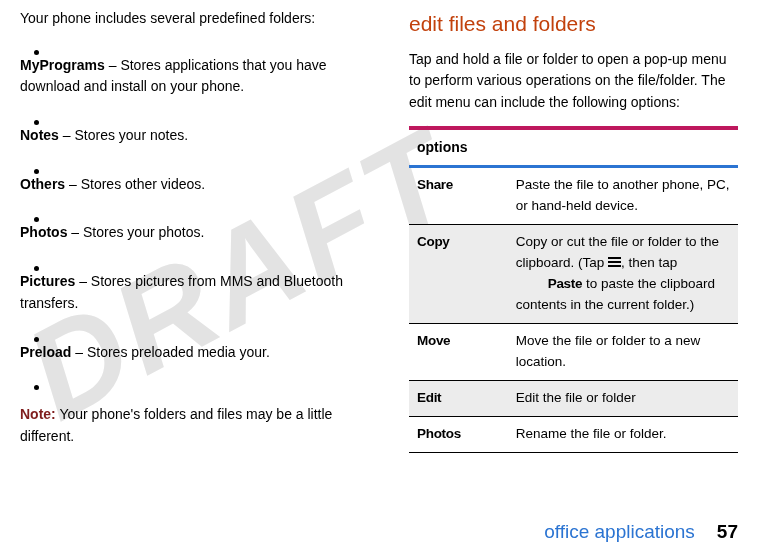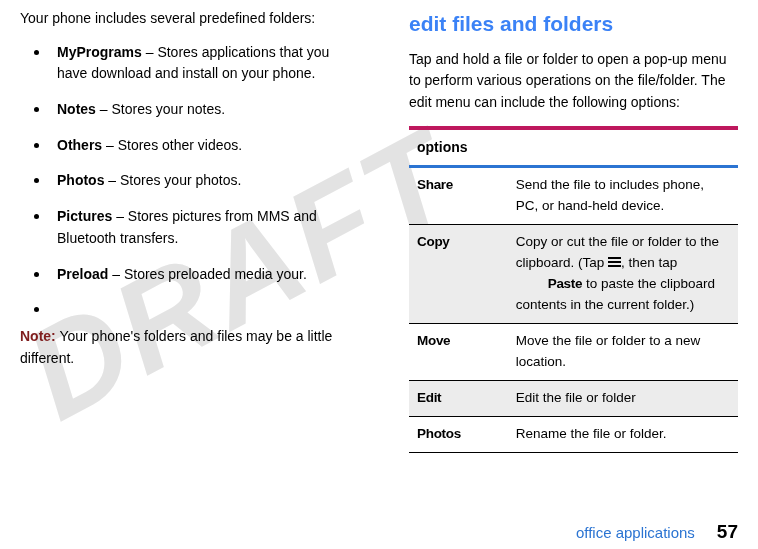--- a/index.html
+++ b/index.html
@@ -40,33 +40,34 @@
       line-height: 1.55;
       color: #000;
     }
     .col-left { padding-left: 0; }
     .col-right { padding-right: 0; }
     .intro { margin-bottom: 12px; }
     .bullets { list-style: none; }
     .bullets li {
       display: flex;
       margin-bottom: 14px;
+      flex-direction: column;
     }
     .bullet-dot {
       width: 5px; height: 5px; background:#000; border-radius:50%;
       margin-top: 8px; margin-right: 18px; margin-left: 14px; flex-shrink:0;
     }
     .bullet-text { flex: 1; }
     .bold { font-weight: 700; }
     .note-line { margin-top: 6px; }
     .note-label { color: #7f1d1d; font-weight: 700; }
     .h2 {
-      color: #3b82f6;
+      color: #c2410c;
       font-size: 21px;
-      font-weight: 700;
+      font-weight: 400;
       margin-bottom: 8px;
     }
     .para { margin-bottom: 12px; }
     table.opts {
       width: 100%;
       border-collapse: collapse;
       font-size: 13.5px;
     }
     table.opts th, table.opts td {
       text-align: left;
@@ -105,21 +106,21 @@
       display:block; height:2px; background:#000; margin-bottom:2px;
     }
     .footer {
       position: absolute;
       bottom: 6px;
       right: 20px;
       display: flex;
       align-items: baseline;
       gap: 22px;
     }
-    .footer-section { color: #2b74d2; font-size: 15px; }
+    .footer-section { color: #2b74d2; font-size: 19px; }
     .footer-page { font-weight: 700; font-size: 19px; text-align: right; }
   </style>
 </head>
 <body>
 
 <div class="watermark">DRAFT</div>
 
 <div class="page">
 
   <div class="col col-left">
@@ -163,21 +164,21 @@
     <p class="para">Tap and hold a file or folder to open a pop-up menu to perform various operations on the file/folder. The edit menu can include the following options:</p>
     <table class="opts">
       <thead>
         <tr>
           <th colspan="2">options</th>
         </tr>
       </thead>
       <tbody>
         <tr>
           <td class="optname">Share</td>
-          <td class="optdesc">Send the file to includes phone, PC, or hand-held device.</td>
+          <td class="optdesc">Paste the file to another phone, PC, or hand-held device.</td>
         </tr>
         <tr>
           <td class="optname">Copy</td>
           <td class="optdesc">
             <span>Copy or cut the file or folder to the clipboard. (Tap </span><span class="menu-icon"><span></span><span></span><span></span></span><span>, then tap </span><span class="inline-bold">Paste</span><span> to paste the clipboard contents in the current folder.)</span>
           </td>
         </tr>
         <tr>
           <td class="optname">Move</td>
           <td class="optdesc">Move the file or folder to a new location.</td>

